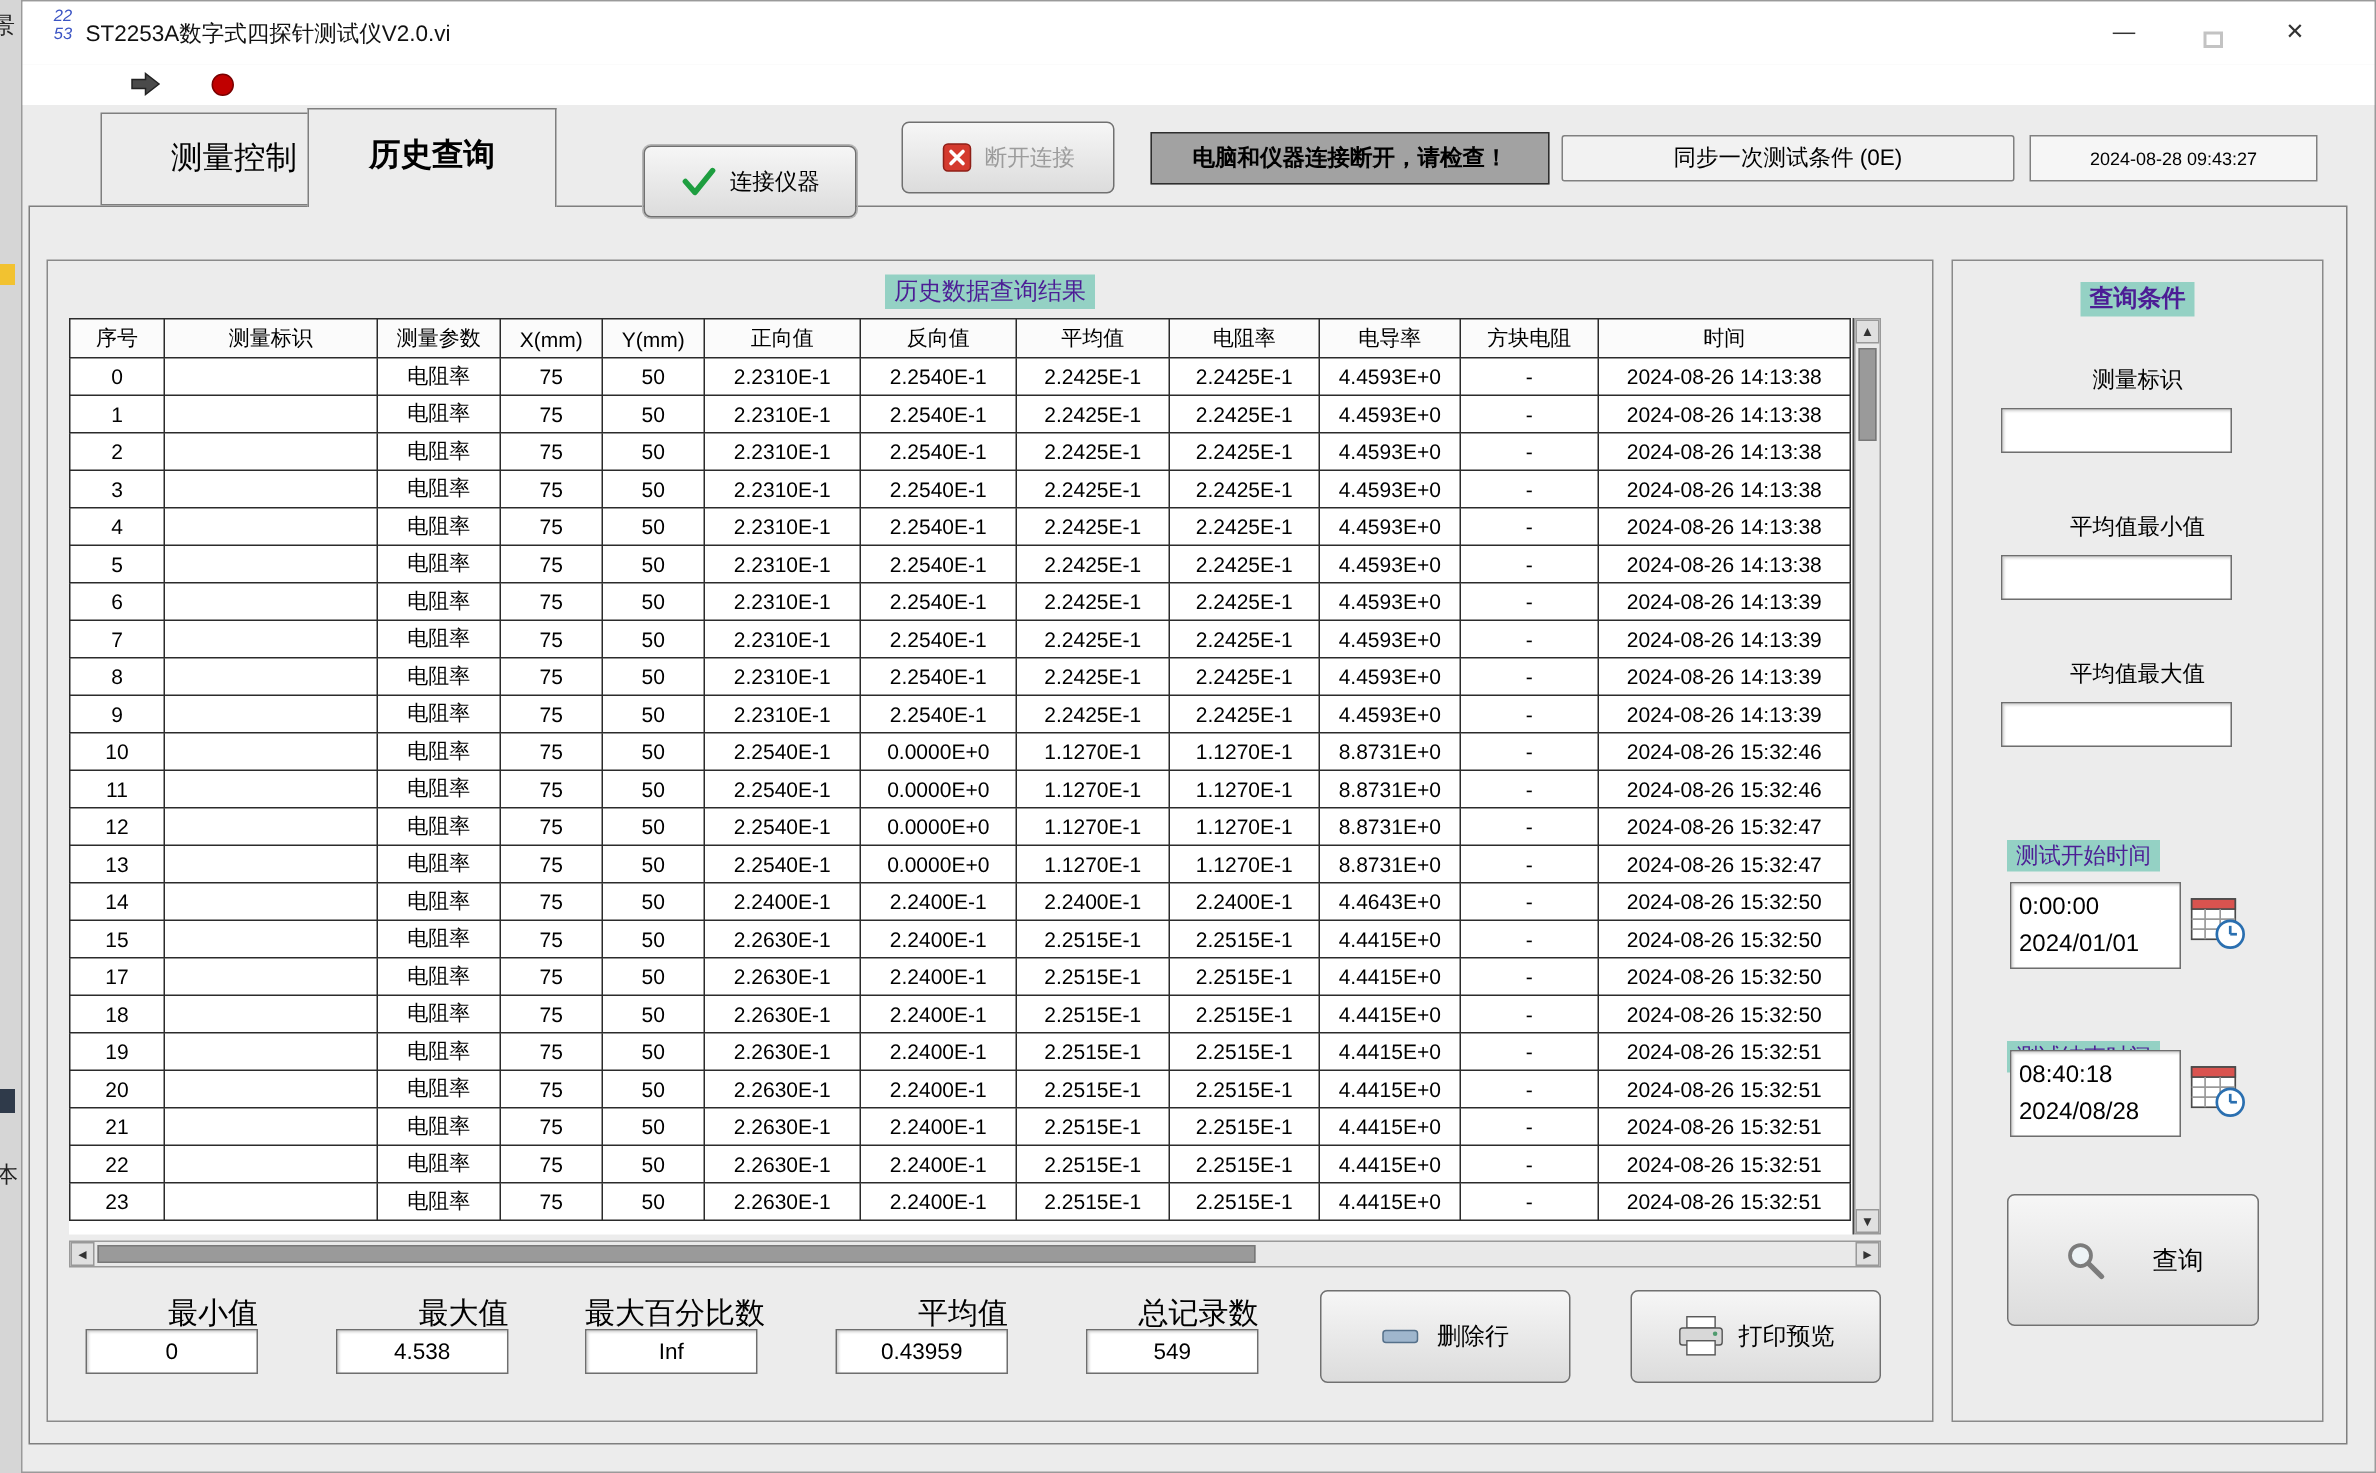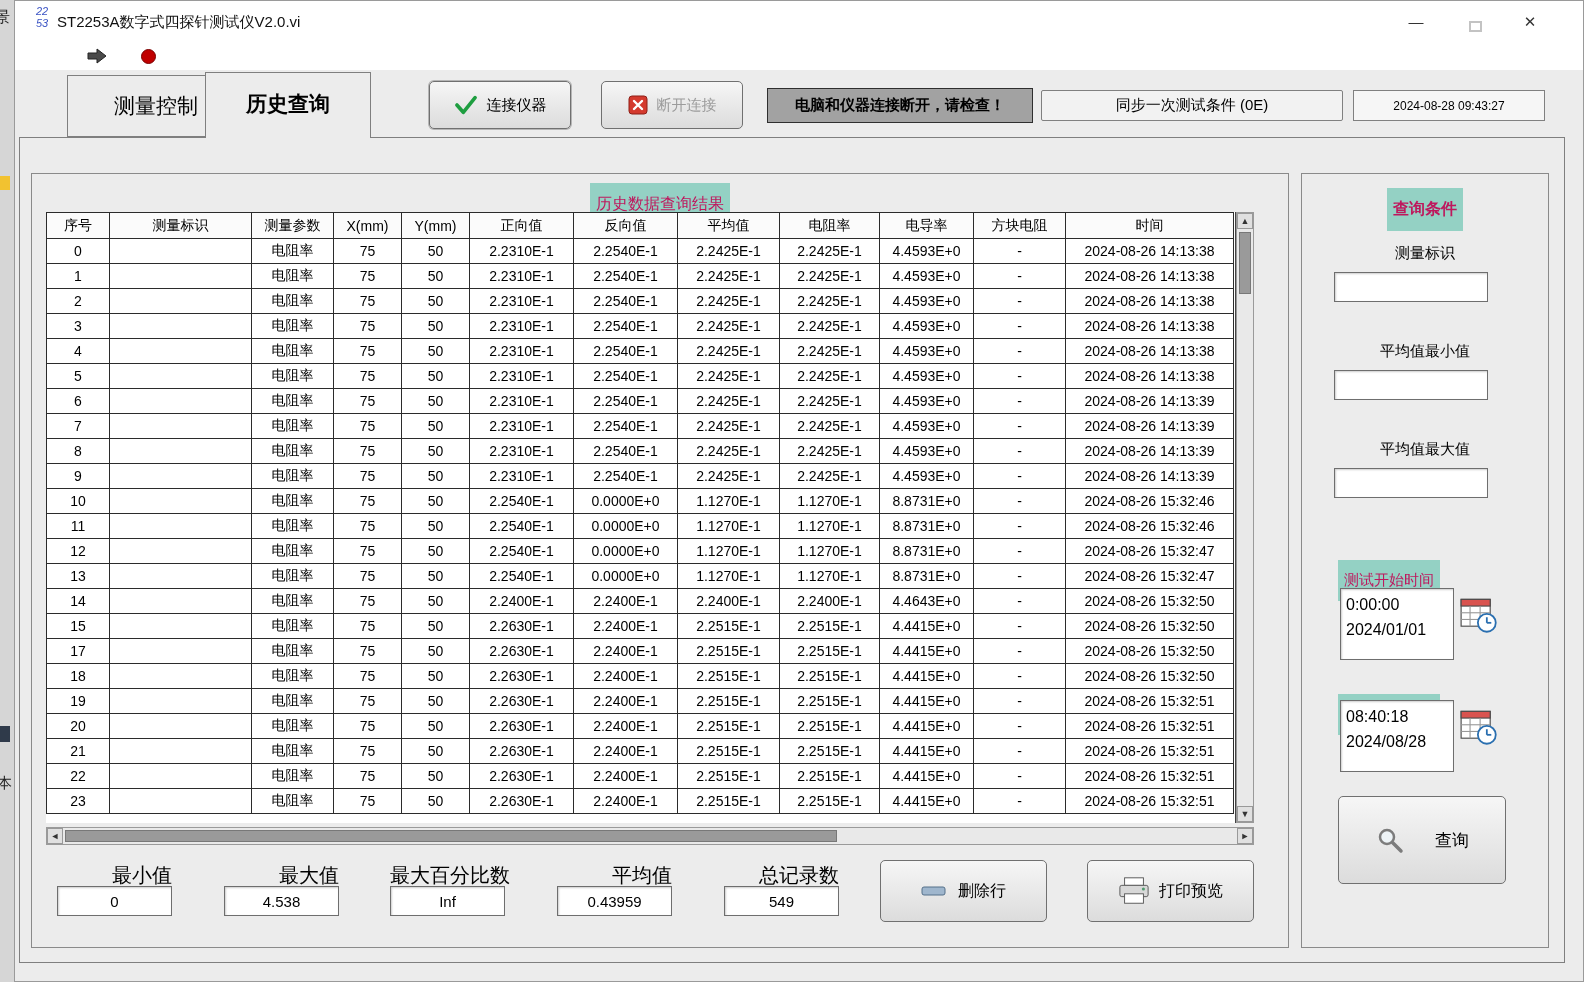--- a/index.html
+++ b/index.html
@@ -23,35 +23,35 @@
   .tab { position:absolute; background:#ECECEC; border:1px solid #7F7F7F; text-align:center; font-size:21px; color:#000; }
   .tab.inactive { left:8px; top:74px; width:178px; height:62px; line-height:60px; z-index:1;margin-left:44px; }
   .tab.active { left:190px; top:71px; width:166px; height:66px; line-height:62px; border-bottom:none; z-index:3; font-weight:700; }
 
   .content-border { position:absolute; left:4px; top:136px; width:1546px; height:826px; border:1px solid #7F7F7F; background:#ECECEC; z-index:2; }
 
   .btn { background:linear-gradient(#F6F6F6,#DCDCDC); border:1px solid #707070; border-radius:5px;
          display:flex; align-items:center; justify-content:center; gap:9px; font-size:15px; color:#000; cursor:pointer; }
   .btn.disabled { color:#9C9C9C; }
 
-  .hdr-connect { position:absolute; left:414px; top:80px; width:142px; height:48px; z-index:4; box-shadow:0 0 0 1px #B5B5B5; }
+  .hdr-connect { position:absolute; left:414px; top:96px; width:142px; height:48px; z-index:4; box-shadow:0 0 0 1px #B5B5B5; }
   .hdr-disconnect { position:absolute; left:586px; top:80px; width:142px; height:48px; z-index:4; }
   .hdr-status { position:absolute; left:752px; top:87px; width:266px; height:35px; z-index:4; background:#A2A2A2;
                 border:1px solid #2E2E2E; display:flex; align-items:center; justify-content:center;
                 font-size:15px; font-weight:bold; color:#000; }
   .hdr-sync { position:absolute; left:1026px; top:89px; width:302px; height:31px; z-index:4; background:#F2F2F2;
               border:1px solid #808080; border-radius:2px; display:flex; align-items:center; justify-content:center; font-size:15px; cursor:pointer; }
   .hdr-time { position:absolute; left:1338px; top:89px; width:192px; height:31px; z-index:4; background:#F6F6F6;
               border:1px solid #808080; display:flex; align-items:center; justify-content:center; font-size:12px; }
 
   .panel { position:absolute; border:1px solid #8A8A8A; background:#ECECEC; z-index:4; }
   .table-panel { left:16px; top:172px; width:1258px; height:775px; }
   .query-panel { left:1286px; top:172px; width:248px; height:775px; }
 
-  .teal { background:#94D1C4; padding:11px 6px; color:#be185d; display:inline-block; }
+  .teal { background:#94D1C4; padding:1px 6px; color:#4c1d95; display:inline-block; }
   .panel-title { position:absolute; top:9px; left:0; right:0; text-align:center; font-size:16px; }
 
   .tbl-wrap { position:absolute; left:14px; top:38px; width:1190px; height:611px; background:#FFFFFF; overflow:hidden; border-right:1px solid #444; }
   table.grid { border-collapse:collapse; background:#fff; table-layout:fixed; }
   table.grid th, table.grid td { border:1px solid #2B2B2B; font-size:14px; font-weight:normal; text-align:center;
         height:25px; padding:0 2px; overflow:hidden; white-space:nowrap; }
   table.grid th { height:26px; background:#FBFBFB; }
 
   .vscroll { position:absolute; left:1204px; top:38px; width:18px; height:611px; background:#E9E9E9; border:1px solid #9A9A9A; }
   .hscroll { position:absolute; left:14px; top:653px; width:1208px; height:18px; background:#E9E9E9; border:1px solid #9A9A9A; }
@@ -59,21 +59,21 @@
   .thumb { position:absolute; background:#9A9A9A; border:1px solid #787878; cursor:pointer; }
 
   .stat-label { position:absolute; width:115px; text-align:right; font-size:20px; color:#000; top:688px; white-space:nowrap; }
   .stat-box { position:absolute; width:115px; height:30px; top:712px; background:#FFFFFF; border:1px solid #6E6E6E;
               box-shadow:inset 1px 1px 2px rgba(0,0,0,.2); display:flex; align-items:center; justify-content:center; font-size:15px; }
   .big-btn { position:absolute; top:686px; width:167px; height:62px; font-size:16px; }
 
   .q-label { position:absolute; left:0; right:0; text-align:center; font-size:15px; }
   .q-input { position:absolute; left:32px; width:154px; height:30px; background:#fff; border:1px solid #6E6E6E;
              box-shadow:inset 1px 1px 2px rgba(0,0,0,.2); font-size:15px; padding:0 4px; }
-  .dt-box { position:absolute; left:38px; width:114px; height:72px; background:#fff; border:1px solid #6E6E6E;
+  .dt-box { position:absolute; left:38px; width:114px; height:58px; background:#fff; border:1px solid #6E6E6E;
             box-shadow:inset 1px 1px 2px rgba(0,0,0,.2); font-size:16px; padding:3px 5px; line-height:25px; cursor:text; }
   .dt-icon { position:absolute; left:158px; width:38px; height:38px; cursor:pointer; }
   .search-btn { position:absolute; left:36px; top:622px; width:168px; height:88px; font-size:17px; gap:30px; }
 </style>
 </head>
 <body>
 
 <div class="frag" style="left:-5px; top:8px;">景</div>
 <div class="frag" style="left:0; top:176px; width:10px; height:14px; background:#F2C230;"></div>
 <div class="frag" style="left:0; top:726px; width:10px; height:16px; background:#2F3A4A;"></div>

